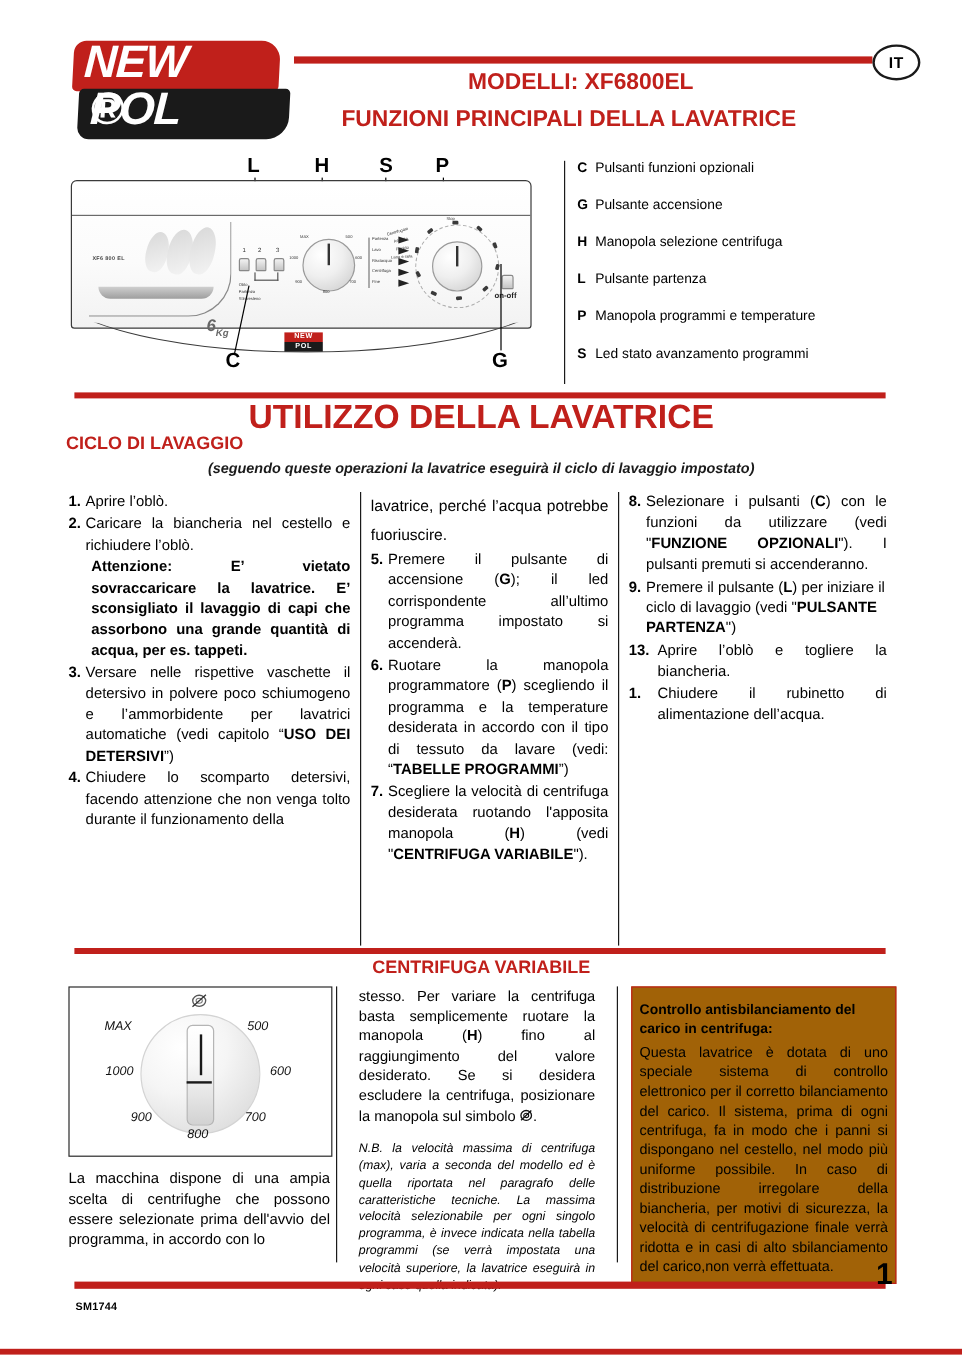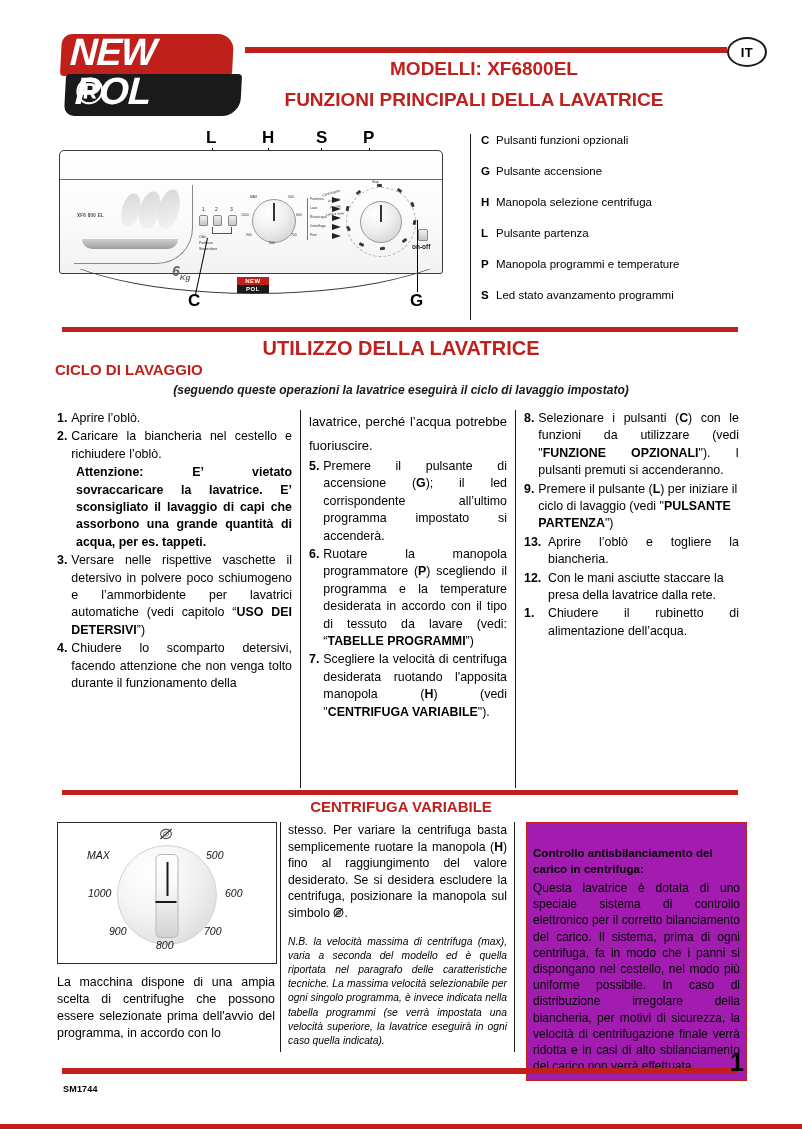--- a/index.html
+++ b/index.html
@@ -296,21 +296,21 @@
   }
 
   
   .sec2 {
     position: absolute;
     left: 55px; top: 336px;
     width: 692px;
   }
   .sec2-h1 {
     text-align: center;
-    font-size: 20px;
+    font-size: 28px;
     font-weight: bold;
     color: #c0201b;
     line-height: 24px;
   }
   .sec2-h2 {
     text-align: left;
     font-size: 15px;
     font-weight: bold;
     color: #c0201b;
     line-height: 19px;
@@ -448,21 +448,21 @@
     width: 218px;
     font-size: 12.4px;
     line-height: 17px;
     text-align: justify;
   }
 
   .cent-mid {
     width: 235px;
     border-left: 1.4px solid #1a1a1a;
     border-right: 1.4px solid #1a1a1a;
-    padding: 0 7px;
+    padding: 0 18px;
     box-sizing: border-box;
   }
   .cent-mid p {
     margin: 0;
     font-size: 12.2px;
     line-height: 16.6px;
     text-align: justify;
   }
   .cent-mid .nb {
     margin-top: 13px;
@@ -478,22 +478,22 @@
     position: relative;
   }
 
   .cent-right {
     width: 232px;
     padding-left: 11px;
     box-sizing: border-box;
   }
   .warnbox {
     border: 1.6px solid #c0201b;
-    background: #a21caf;
-    padding: 22px 6px 6px 6px;
+    background: #a16207;
+    padding: 11px 6px 6px 6px;
     box-sizing: border-box;
     width: 221px;
   }
   .warnbox h4 {
     margin: 0 0 4px 0;
     font-size: 11.6px;
     line-height: 15.5px;
     font-weight: bold;
   }
   .warnbox p {
@@ -735,24 +735,20 @@
         <span class="item-num">8.</span>
         <span class="item-txt">Selezionare i pulsanti (<b>C</b>) con le funzioni da utilizzare (vedi "<b>FUNZIONE OPZIONALI</b>"). I pulsanti premuti si accenderanno.</span>
       </div>
       <div class="item">
         <span class="item-num">9.</span>
         <span class="item-txt nojust">Premere il pulsante (<b>L</b>) per iniziare il ciclo di lavaggio (vedi "<b>PULSANTE PARTENZA</b>")</span>
       </div>
       <div class="item">
         <span class="item-num w2">13.</span>
         <span class="item-txt">Aprire l’oblò e togliere la biancheria.</span>
-      </div>
-      <div class="item">
-        <span class="item-num w2">12.</span>
-        <span class="item-txt nojust">Con le mani asciutte staccare la presa della lavatrice dalla rete.</span>
       </div>
       <div class="item">
         <span class="item-num w2">1.</span>
         <span class="item-txt">Chiudere il rubinetto di alimentazione dell’acqua.</span>
       </div>
     </div>
   </div>
 
   <div class="rule-thick" style="left:62px; top:790px; width:676px;"></div>
 

